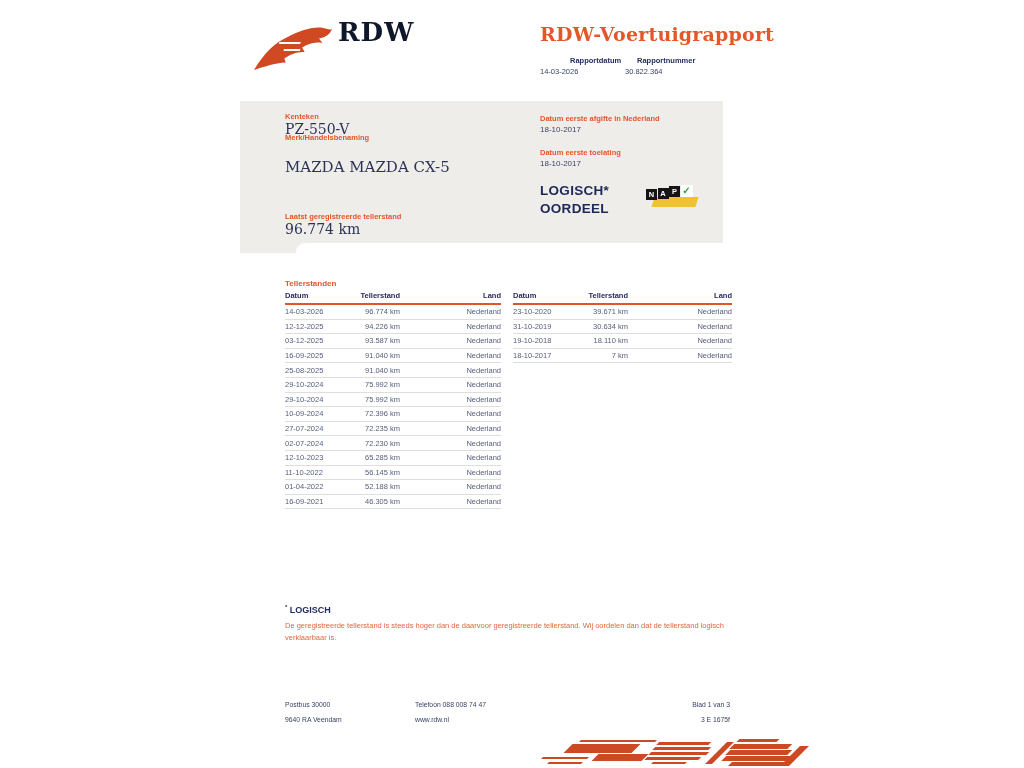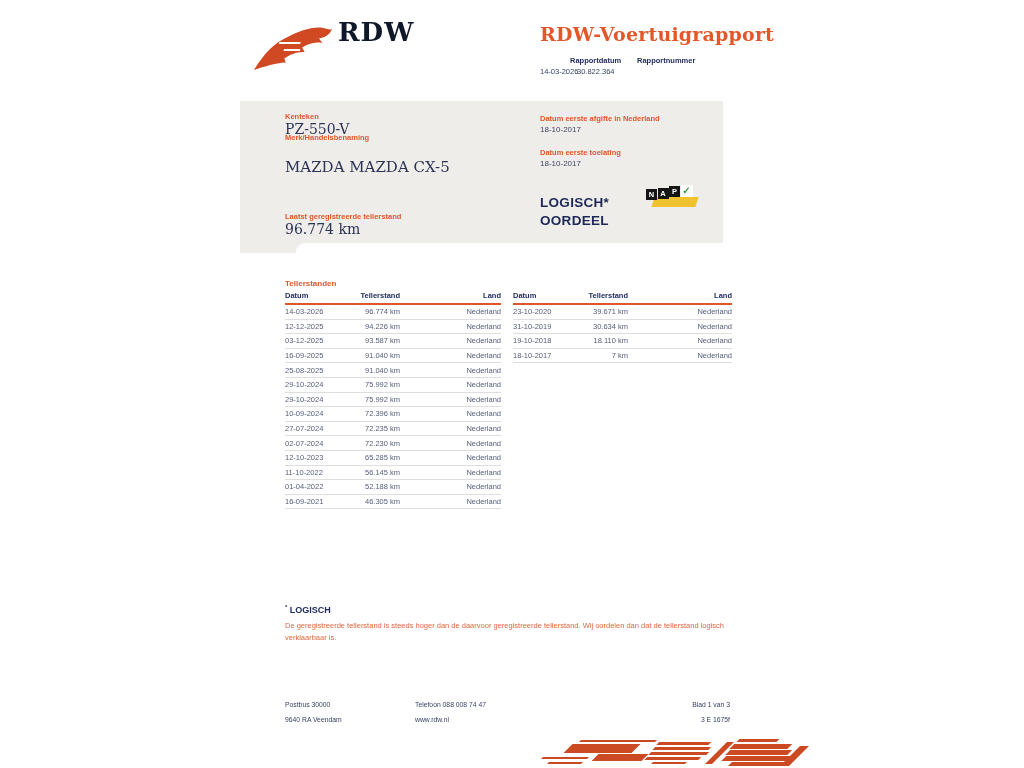--- a/index.html
+++ b/index.html
@@ -17,21 +17,21 @@
   .meta-label { position:absolute; top:56px; font-size:7.5px; font-weight:bold; color:#232c5e;margin-left:30px; }
   .meta-value { position:absolute; top:67px; font-size:7.5px; color:#3c4363; }
 
   
   .sumbox { position:absolute; left:240px; top:101px; width:483px; height:152px; background:#efedea; }
   .sumbox .notch { position:absolute; left:56px; top:142px; width:427px; height:10px;
                    background:#fff; border-radius:9px 0 0 0; }
   .olabel { position:absolute; font-size:7.5px; font-weight:bold; color:#e0562b; }
   .bigval { position:absolute; color:#2c3356; }
   .smallval { position:absolute; font-size:8px; color:#3c4363; }
-  .verdict { position:absolute; left:300px; top:93px; font-size:13.5px; font-weight:800;
+  .verdict { position:absolute; left:300px; top:81px; font-size:13.5px; font-weight:800;
              color:#1d2857; line-height:18px; letter-spacing:0.3px; }
 
   
   .nap { position:absolute; left:406px; top:84px; width:56px; height:26px; }
   .nap .yellow { position:absolute; left:7px; top:12px; width:44px; height:10px;
                  background:#efc32f; transform:skewX(-18deg); }
   .nap .box { position:absolute; width:11px; height:11px; background:#151515; color:#fff;
               font-size:7.5px; font-weight:bold; text-align:center; line-height:11px; }
   .nap .check { position:absolute; width:12px; height:12px; background:#fff; color:#2f9e3a;
                 font-size:10px; font-weight:bold; text-align:center; line-height:12px; }
@@ -75,21 +75,21 @@
       L109 60 C93 59 79 65 67 73 L70 81 C47 82 24 90 4 96 Z"></path>
     <path fill="#ffffff" transform="skewX(-18)" d="M70 40 h44 v4 h-44 z"></path>
     <path fill="#ffffff" transform="skewX(-18)" d="M84 54 h34 v4 h-34 z"></path>
   </svg>
   <div class="logo-word serif">RDW</div>
   <div class="doc-title serif">RDW-Voertuigrapport</div>
 
   <div class="meta-label" style="left:540px">Rapportdatum</div>
   <div class="meta-value" style="left:540px">14-03-2026</div>
   <div class="meta-label" style="left:607px">Rapportnummer</div>
-  <div class="meta-value" style="left:577px">30.822.364</div>
+  <div class="meta-value" style="left:625px">30.822.364</div>
 
   <div class="sumbox">
     <div class="notch"></div>
 
     <div class="olabel" style="left:45px; top:11px">Kenteken</div>
     <div class="bigval serif" style="left:45px; top:20px; font-size:14px">PZ-550-V</div>
 
     <div class="olabel" style="left:45px; top:32px">Merk/Handelsbenaming</div>
     <div class="bigval serif" style="left:45px; top:57px; font-size:15px">MAZDA MAZDA CX-5</div>
 

